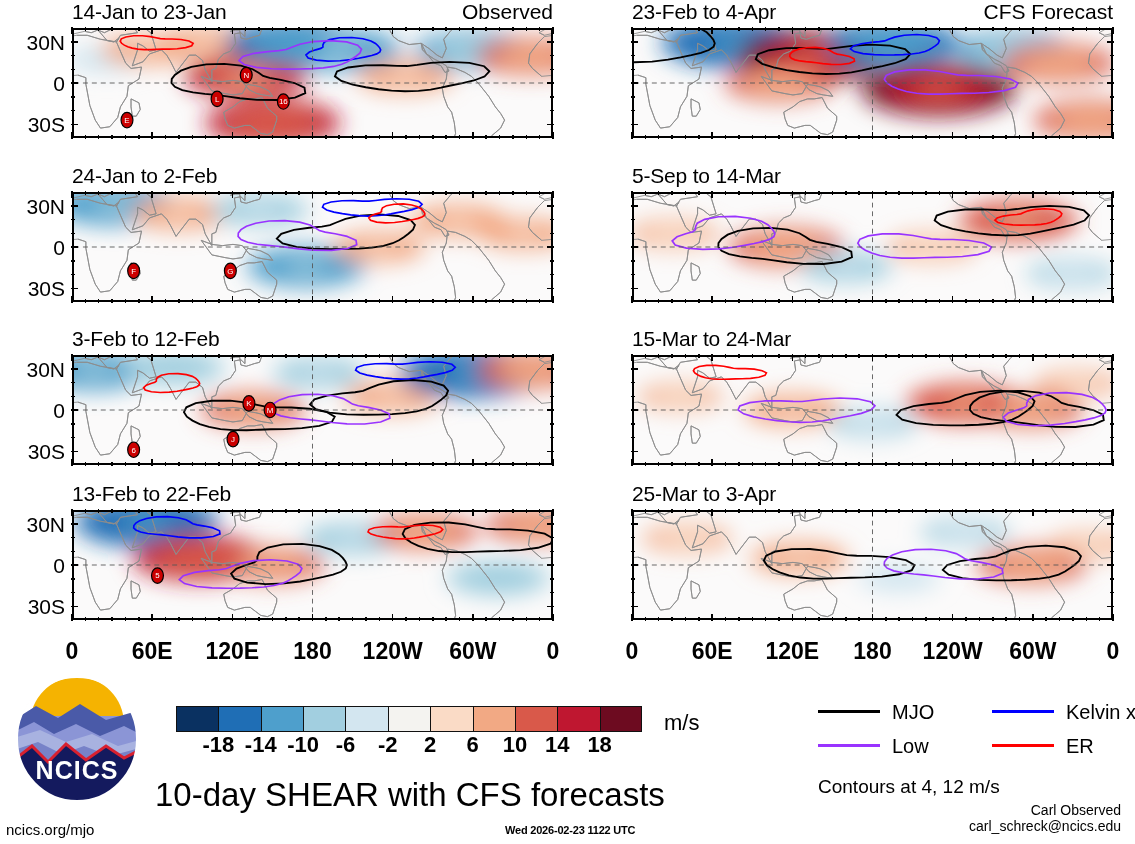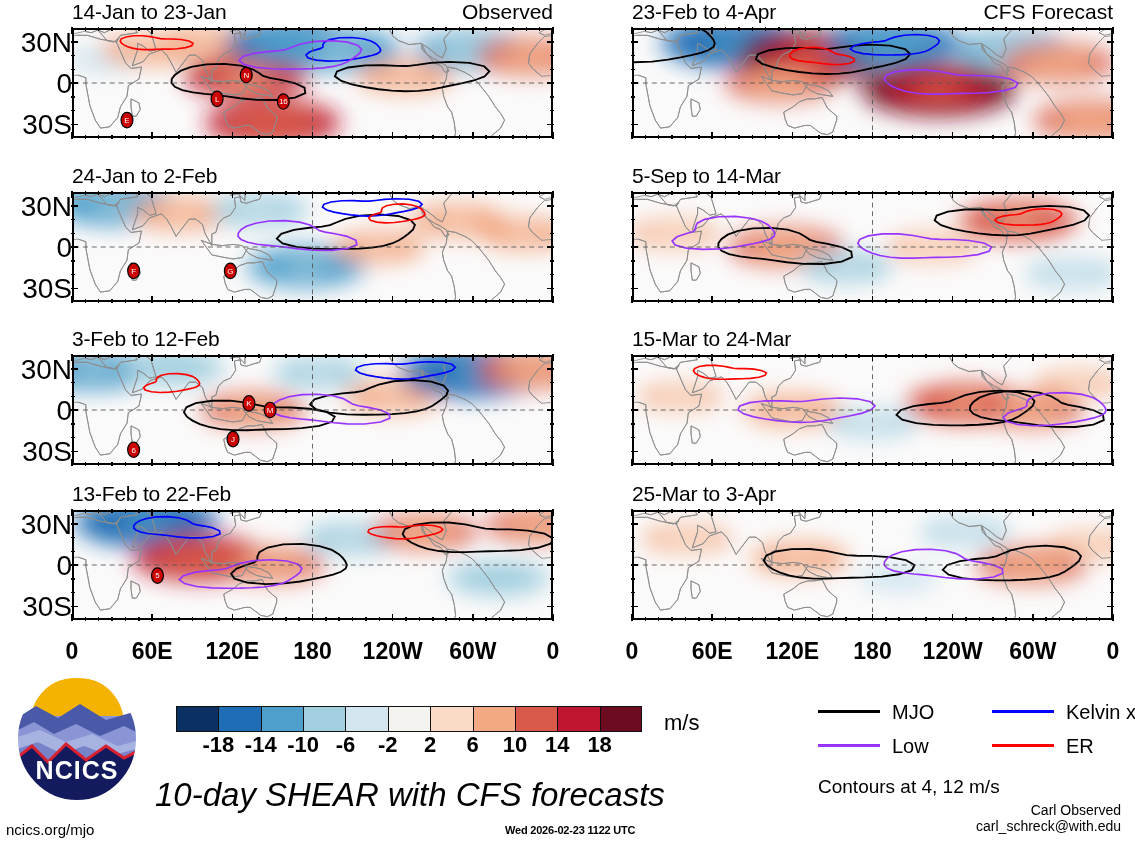--- a/index.html
+++ b/index.html
@@ -7,21 +7,21 @@
        font-family:"Liberation Sans","DejaVu Sans",sans-serif;color:#000;}
   
   .panel{position:absolute;}
   .panel-title{position:absolute;top:-27px;left:0;font-size:21px;line-height:21px;
                letter-spacing:-0.2px;white-space:nowrap;}
   .panel-corner{position:absolute;top:-27px;right:0;font-size:21px;line-height:21px;
                 white-space:nowrap;}
   .map{position:absolute;inset:0;border:2px solid #000;box-sizing:border-box;
        overflow:hidden;background:#fff;}
   
-  .latlab{position:absolute;right:100%;font-size:28px;line-height:21px;
+  .latlab{position:absolute;right:100%;margin-right:7px;font-size:21px;line-height:21px;
           white-space:nowrap;transform:translateY(-50%);}
   
   .tick{position:absolute;background:#000;}
   .tk-b{bottom:-1px;width:1.5px;height:7px;}
   .tk-bs{bottom:-1px;width:1.5px;height:4px;}
   .tk-t{top:-1px;width:1.5px;height:7px;}
   .tk-ts{top:-1px;width:1.5px;height:4px;}
   .tk-l{left:-1px;height:1.5px;width:7px;}
   .tk-r{right:-1px;height:1.5px;width:7px;}
   
@@ -1484,20 +1484,20 @@
     <div class="lgline" style="left: 818px; top: 710px; background: rgb(0, 0, 0);"></div>
     <div class="lgtext" style="left: 892px; top: 702px;">MJO</div>
     <div class="lgline" style="left: 818px; top: 744px; background: rgb(153, 51, 255);"></div>
     <div class="lgtext" style="left: 892px; top: 736px;">Low</div>
     <div class="lgline" style="left: 992px; top: 710px; background: rgb(0, 0, 255);"></div>
     <div class="lgtext" style="left: 1066px; top: 702px;">Kelvin x2</div>
     <div class="lgline" style="left: 992px; top: 744px; background: rgb(255, 0, 0);"></div>
     <div class="lgtext" style="left: 1066px; top: 736px;">ER</div>
   </div>
 
-<div id="maintitle" style="left: 155px; top: 778px; font-style: italic;">10-day SHEAR with CFS forecasts</div>
+<div id="maintitle" style="left: 155px; top: 778px;">10-day SHEAR with CFS forecasts</div>
 <div id="contours" style="left: 818px; top: 777px;">Contours at 4, 12 m/s</div>
 <div id="author" style="right: 14px; top: 802px;">
   <div>Carl Observed</div>
-  <div>carl_schreck@with.edu</div>
+  <div>carl_schreck@ncics.edu</div>
 </div>
 <div id="siteurl" style="left: 6px; top: 822px;">ncics.org/mjo</div>
 <div id="stamp" style="left: 505px; top: 825px;">Wed 2026-02-23 1122 UTC</div>
 
 </body></html>

